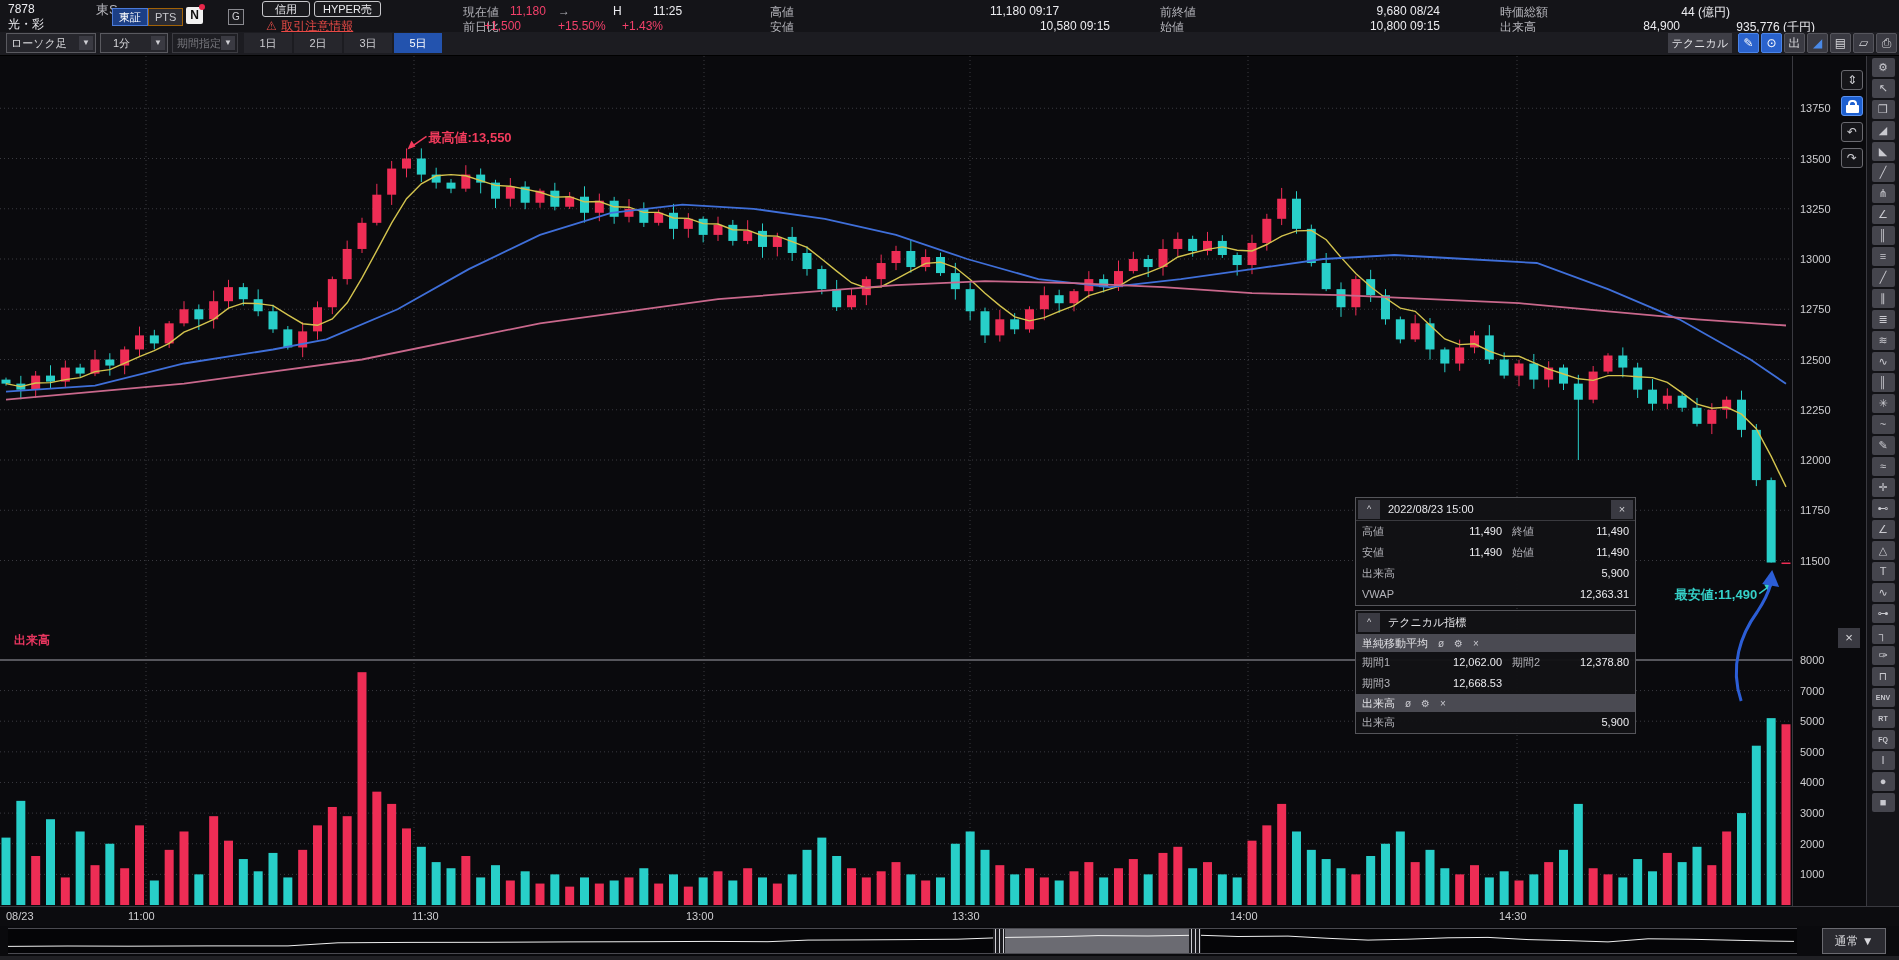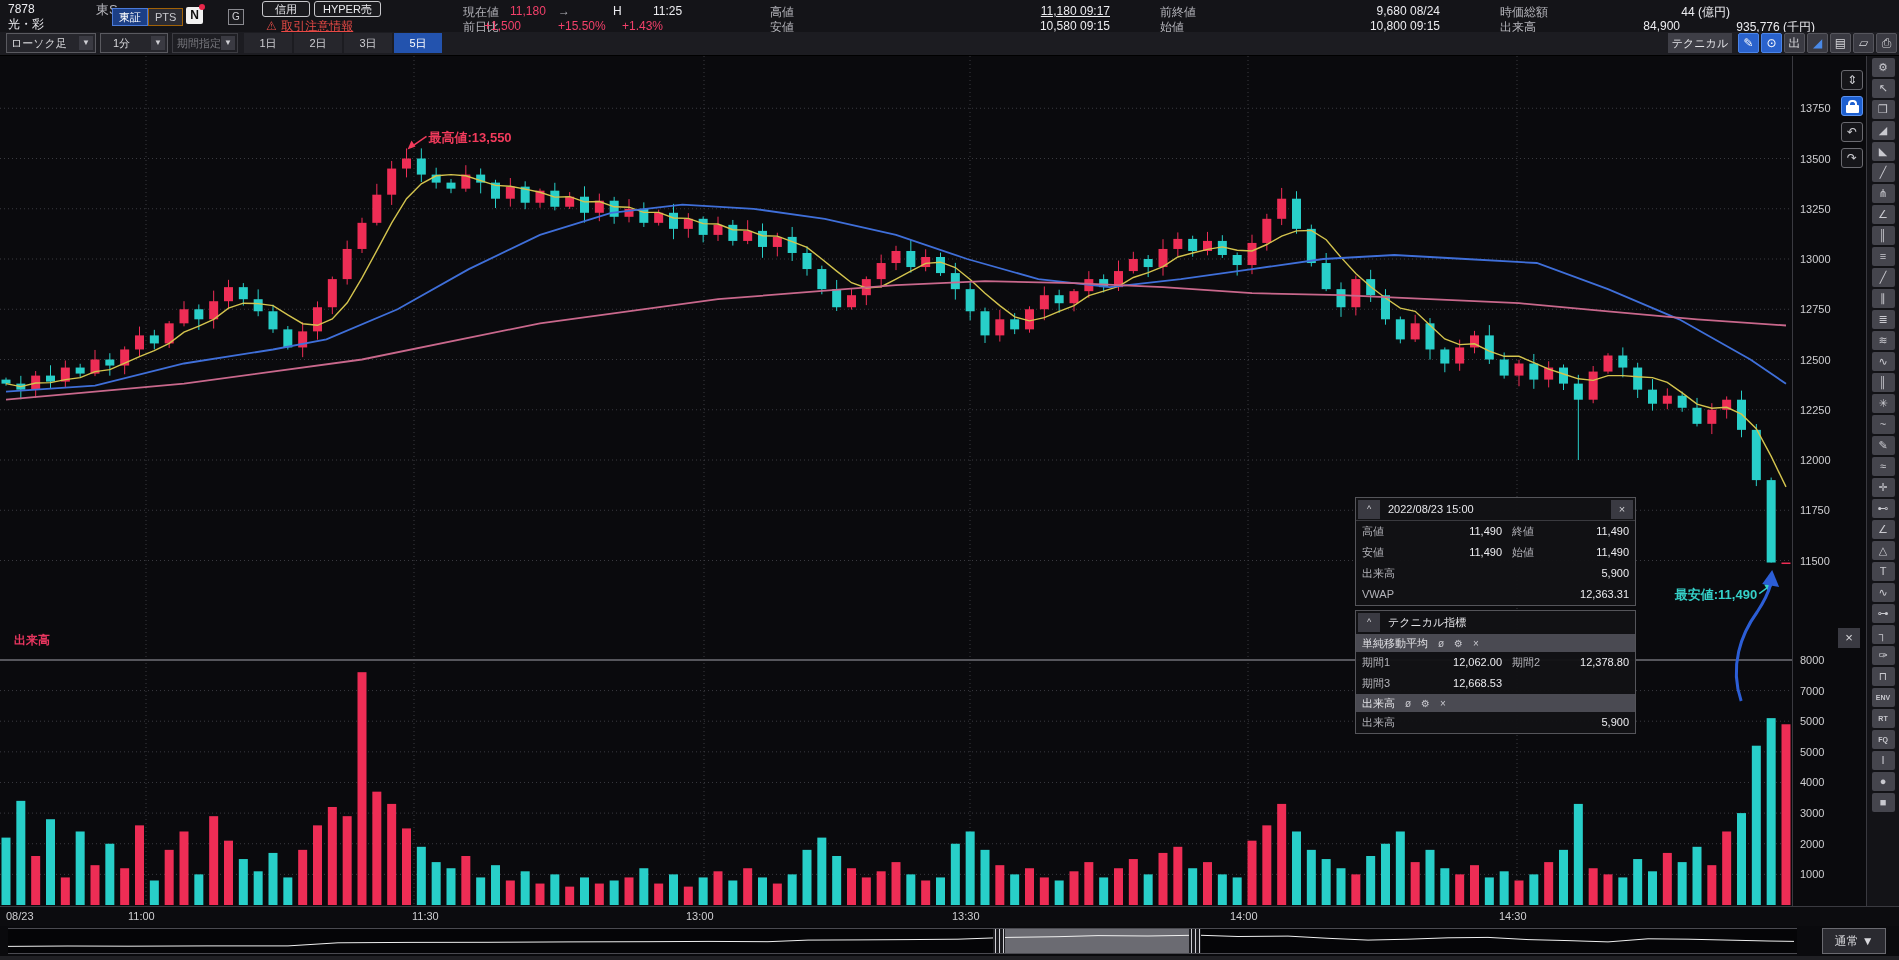--- a/index.html
+++ b/index.html
@@ -91,21 +91,21 @@
   <div class="abs lbl" style="left:463px;top:4px;">現在値</div>
   <div class="abs val pink" style="left:510px;top:4px;">11,180</div>
   <div class="abs lbl" style="left:558px;top:4px;">→</div>
   <div class="abs val" style="left:613px;top:4px;">H</div>
   <div class="abs val" style="left:653px;top:4px;">11:25</div>
   <div class="abs lbl" style="left:463px;top:19px;">前日比</div>
   <div class="abs val pink" style="left:484px;top:19px;">+1,500</div>
   <div class="abs val pink" style="left:558px;top:19px;">+15.50%</div>
   <div class="abs val pink" style="left:622px;top:19px;">+1.43%</div>
   <div class="abs lbl" style="left:770px;top:4px;">高値</div>
-  <div class="abs val" style="left:990px;top:4px;width:120px;text-align:right;text-decoration:underline;">11,180 09:17</div>
+  <div class="abs val" style="left:990px;top:4px;width:120px;">11,180 09:17</div>
   <div class="abs lbl" style="left:770px;top:19px;">安値</div>
   <div class="abs val" style="left:990px;top:19px;width:120px;text-align:right;">10,580 09:15</div>
   <div class="abs lbl" style="left:1160px;top:4px;">前終値</div>
   <div class="abs val" style="left:1330px;top:4px;width:110px;text-align:right;">9,680 08/24</div>
   <div class="abs lbl" style="left:1160px;top:19px;">始値</div>
   <div class="abs val" style="left:1330px;top:19px;width:110px;text-align:right;">10,800 09:15</div>
   <div class="abs lbl" style="left:1500px;top:4px;">時価総額</div>
   <div class="abs val" style="left:1620px;top:4px;width:110px;text-align:right;">44 (億円)</div>
   <div class="abs lbl" style="left:1500px;top:19px;">出来高</div>
   <div class="abs val" style="left:1600px;top:19px;width:80px;text-align:right;">84,900</div>

